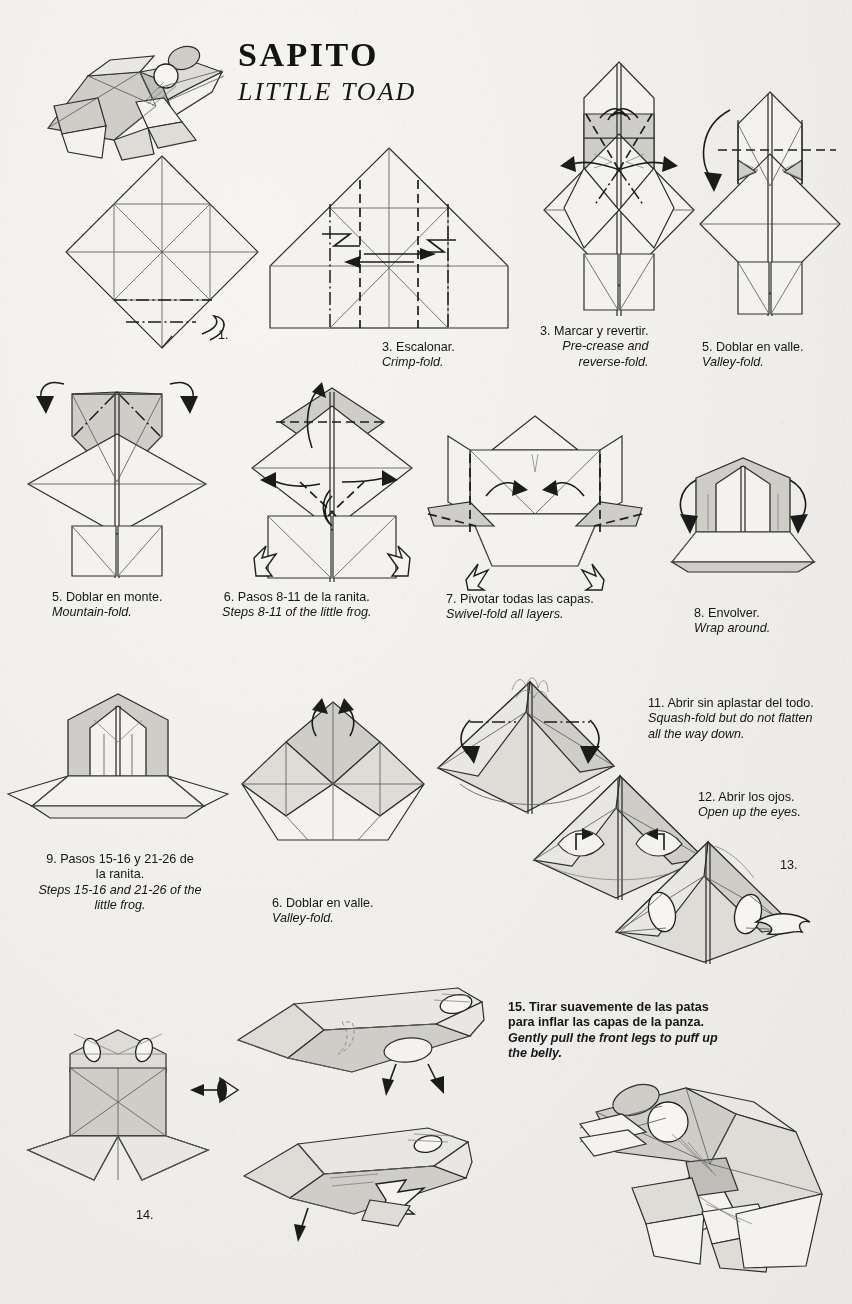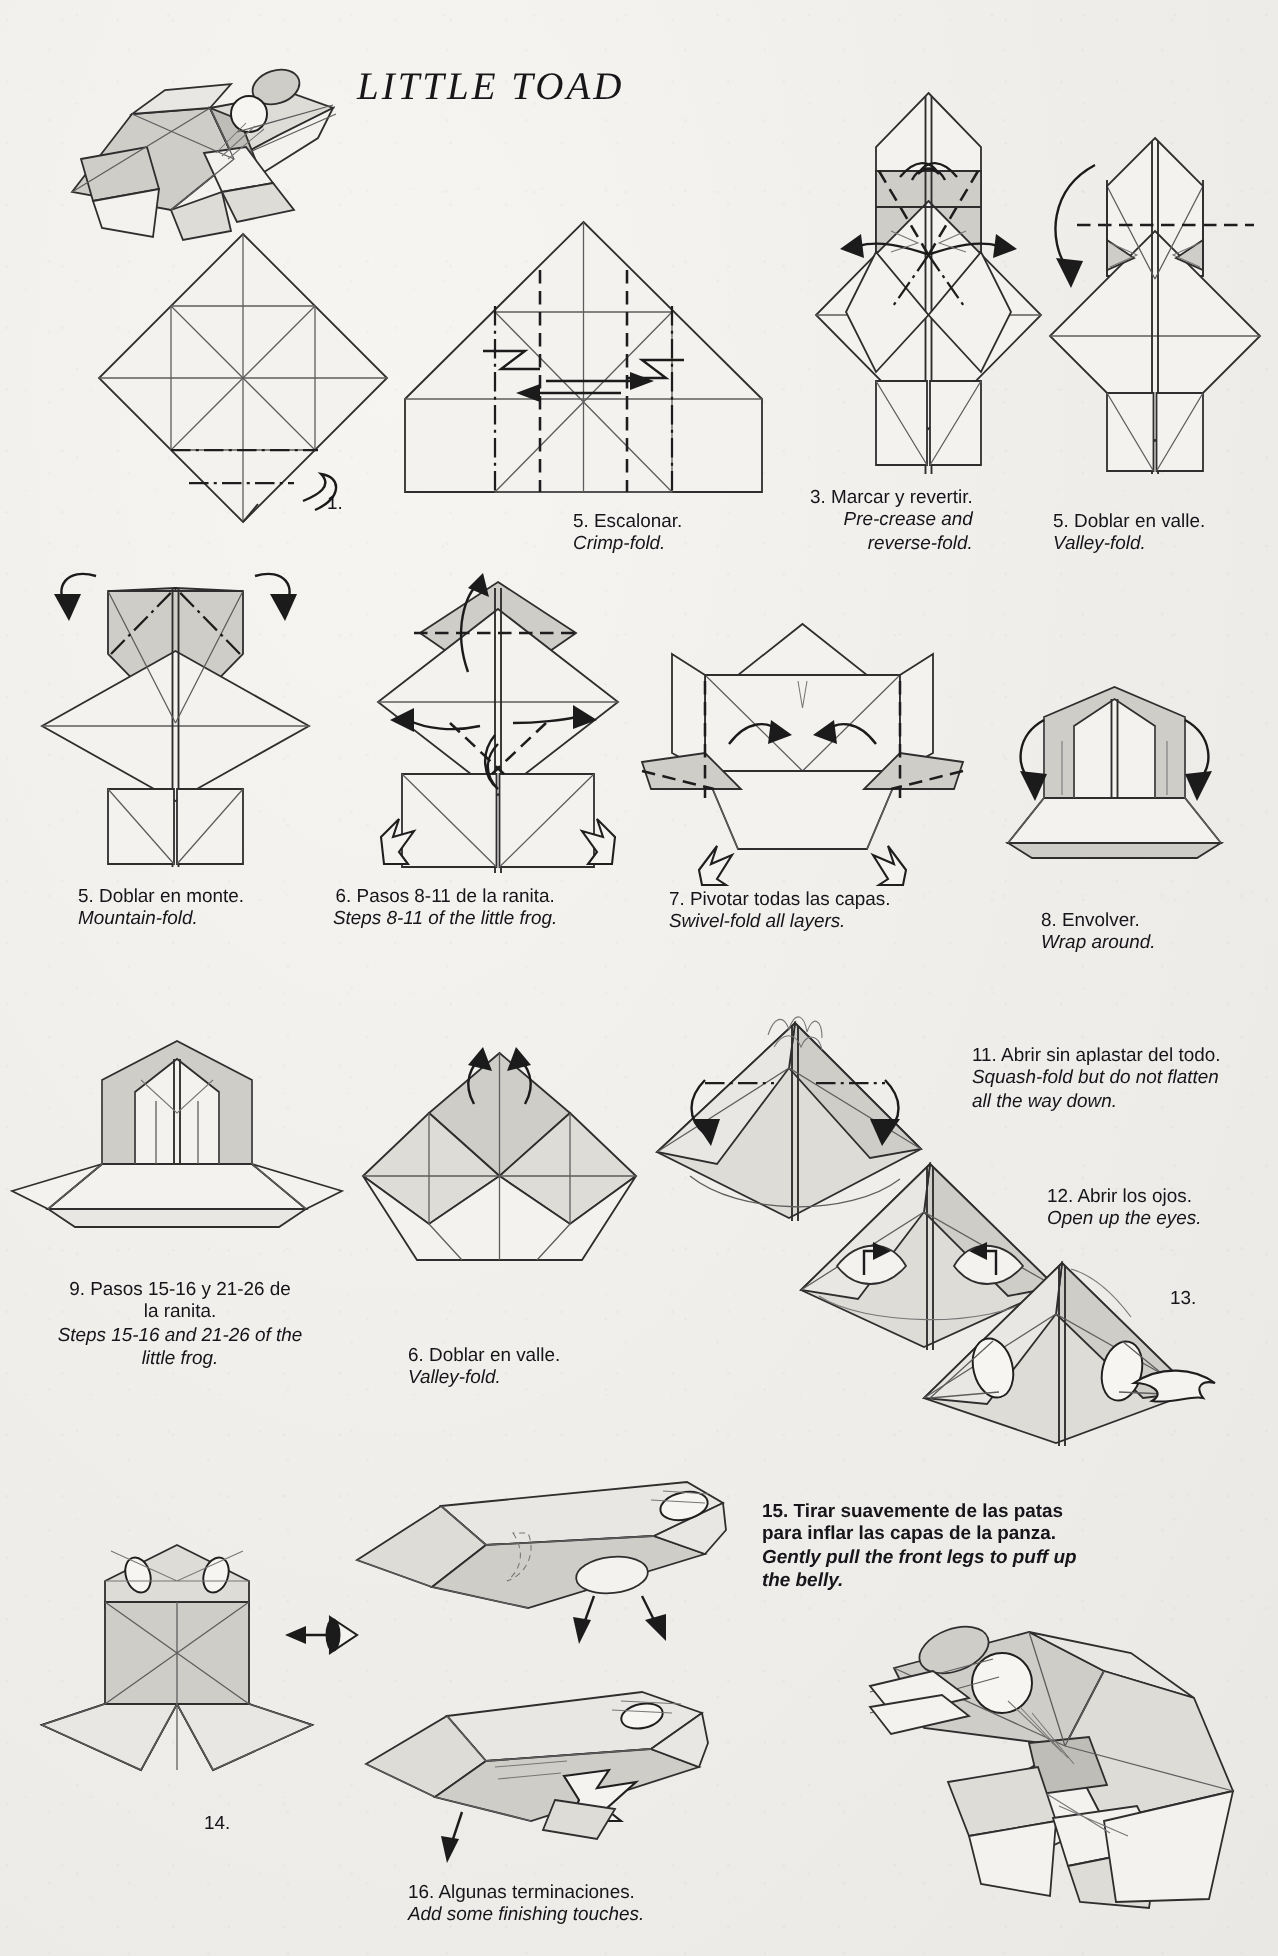--- a/index.html
+++ b/index.html
@@ -62,20 +62,21 @@
   .pE{fill:#e8e7e3;stroke:#2e2e2e;stroke-width:1.2;}
   .eye{fill:#f6f5f2;stroke:#1f1f1f;stroke-width:1.3;}
 </style>
 </head>
 <body>
 
 <div id="page">
   <div class="noise"></div>
 
   <div class="title-block">
+    <div class="title-es">SAPITO</div>
     <div class="title-en">LITTLE TOAD</div>
   </div>
 
   <div class="fig" style="left:36px;top:36px;">
     <svg width="200" height="130" viewBox="0 0 200 130">
       <g>
         <polygon class="pB" points="12,92 52,40 104,36 120,70 78,104"></polygon>
         <polygon class="pE" points="52,40 104,36 118,20 74,24"></polygon>
         <polygon class="pC" points="104,36 158,26 186,36 150,54 120,70"></polygon>
         <polygon class="pA" points="120,70 150,54 186,36 176,56 138,80"></polygon>
@@ -120,21 +121,21 @@
       <path class="valley" d="M154,38 L154,186"></path>
       <path class="arr" d="M58,92 L86,92 L70,104 L96,104"></path>
       <path class="arr" d="M100,112 L156,112"></path>
       <polygon class="arrhd" points="156,106 172,112 156,118"></polygon>
       <path class="arr" d="M192,98 L164,98 L180,110 L154,110"></path>
       <path class="arr" d="M150,120 L96,120"></path>
       <polygon class="arrhd" points="96,114 80,120 96,126"></polygon>
     </svg>
   </div>
   <div class="cap" style="left:382px;top:340px;">
-    <span class="es">5. Escalonar.</span>
+    <span class="es">3. Escalonar.</span>
     <span class="en">Crimp-fold.</span>
   </div>
 
   <div class="fig" style="left:534px;top:58px;">
     <svg width="170" height="262" viewBox="0 0 170 262">
       <polygon class="pA" points="85,4 120,40 120,110 50,110 50,40"></polygon>
       <polygon class="pB" points="50,56 120,56 120,110 50,110"></polygon>
       <polygon class="pA" points="85,76 160,152 85,228 10,152"></polygon>
       <path class="ln-thin" d="M10,152 L160,152"></path>
       <path class="ln" d="M83,6 L83,258 M87,6 L87,258"></path>
@@ -454,24 +455,20 @@
       <ellipse class="eye" cx="190" cy="22" rx="14" ry="8" transform="rotate(-12 190 22)"></ellipse>
       <path class="ln-thin" d="M60,22 L86,52 L196,44 M6,54 L52,76 L116,92"></path>
       <polygon class="hollow" points="138,62 168,58 160,70 186,66 166,84 176,92 142,92 148,78"></polygon>
       <polygon class="pC" points="132,78 172,84 160,104 124,98"></polygon>
       <path class="arr" d="M70,86 L62,110"></path>
       <polygon class="arrhd" points="56,102 60,120 68,104"></polygon>
       <path class="ln-fine" d="M176,12 L216,14 M170,18 L210,20"></path>
       <path class="ln-fine" d="M92,56 L140,52 M94,64 L136,60"></path>
     </svg>
   </div>
-  <div class="cap" style="left:272px;top:1254px;">
-    <span class="es">16. Algunas terminaciones.</span>
-    <span class="en">Add some finishing touches.</span>
-  </div>
 
   <div class="fig" style="left:576px;top:1072px;">
     <svg width="270" height="226" viewBox="0 0 270 226">
       <polygon class="pB" points="20,40 110,16 160,42 134,92 40,80"></polygon>
       <polygon class="pE" points="110,16 178,30 220,60 160,42"></polygon>
       <polygon class="pC" points="160,42 220,60 246,122 160,142 134,92"></polygon>
       <polygon class="pA" points="134,92 160,142 110,166 90,120"></polygon>
       <polygon class="pD" points="110,90 150,86 162,118 118,124"></polygon>
       <ellipse class="pB" cx="60" cy="28" rx="24" ry="14" transform="rotate(-20 60 28)"></ellipse>
       <circle class="eye" cx="92" cy="50" r="20"></circle>

